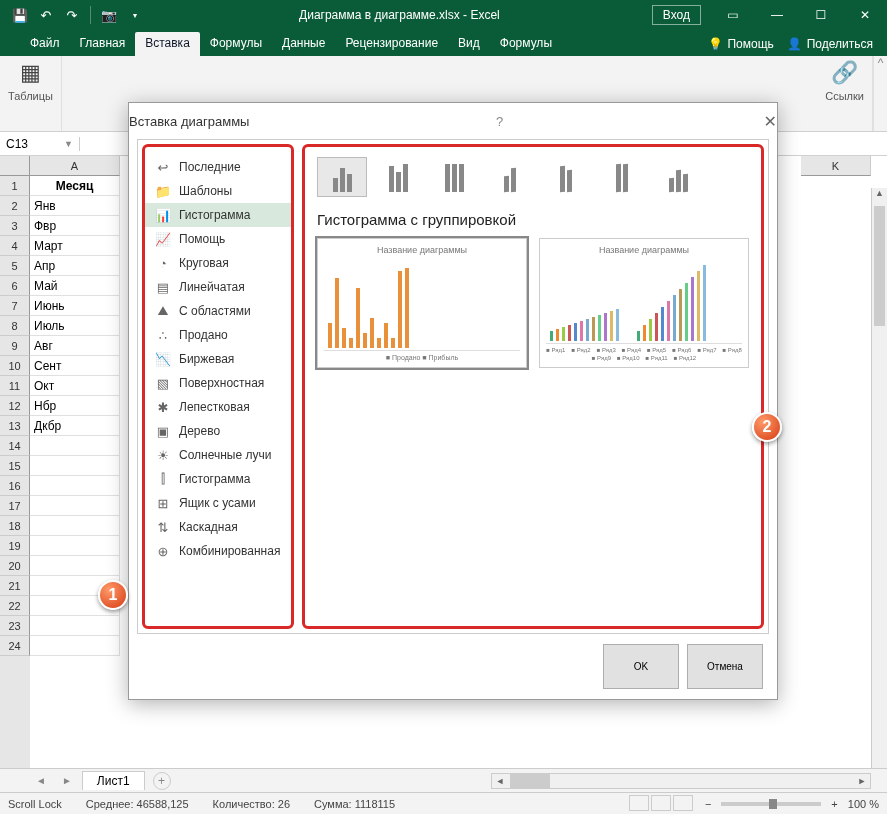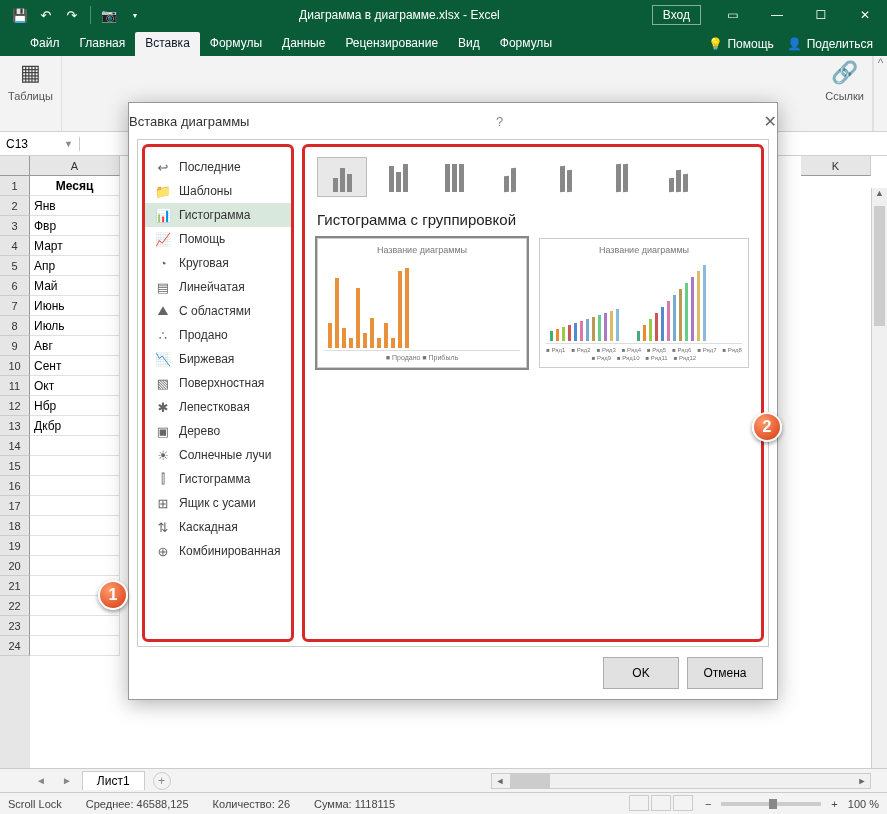--- a/index.html
+++ b/index.html
@@ -84,21 +84,21 @@
 .chart-title { font-size: 15px; color:#222; margin-bottom:10px;}
 .previews { display:flex; gap: 12px;}
 .preview { width: 210px; height: 130px; border:1px solid #ccc; padding: 6px; font-size: 8px; color:#777; text-align:center; display:flex; flex-direction:column;}
 .preview.sel { outline:2px solid #888;}
 .preview .ptitle { font-size:9px; margin-bottom:4px;}
 .preview .pchart { flex:1; display:flex; align-items:flex-end; gap:3px; border-bottom:1px solid #ddd; padding:0 4px 2px;}
 .preview .pbar { width:4px; background:#e8903a;}
 .preview .plegend { font-size:7px; margin-top:3px;}
 
 .dialog-buttons { padding: 10px 14px; display:flex; justify-content:flex-end; gap:8px; border-top: none;}
-.dlg-btn { min-width: 76px; padding: 8px 12px; border:1px solid #adadad; background:#e1e1e1; font-size:12px;}
+.dlg-btn { min-width: 76px; padding: 16px 12px; border:1px solid #adadad; background:#e1e1e1; font-size:10px;}
 
 
 .badge { position:absolute; width:30px; height:30px; border-radius:50%; background: radial-gradient(circle at 35% 30%, #ff9a6a, #d63a12); color:#fff; font-weight:bold; font-size:16px; display:flex; align-items:center; justify-content:center; border:2px solid #fff; box-shadow:0 2px 4px rgba(0,0,0,0.4); z-index:200;}
 
 .vscroll { position:absolute; right:0; top:188px; bottom:46px; width:16px; background:#f0f0f0; border-left:1px solid #ccc;}
 .vscroll .arr{height:16px; text-align:center; font-size:9px; color:#666;}
 .vscroll .thumb{height:120px; background:#ccc; margin:2px;}
 </style>
 </head>
 <body>

